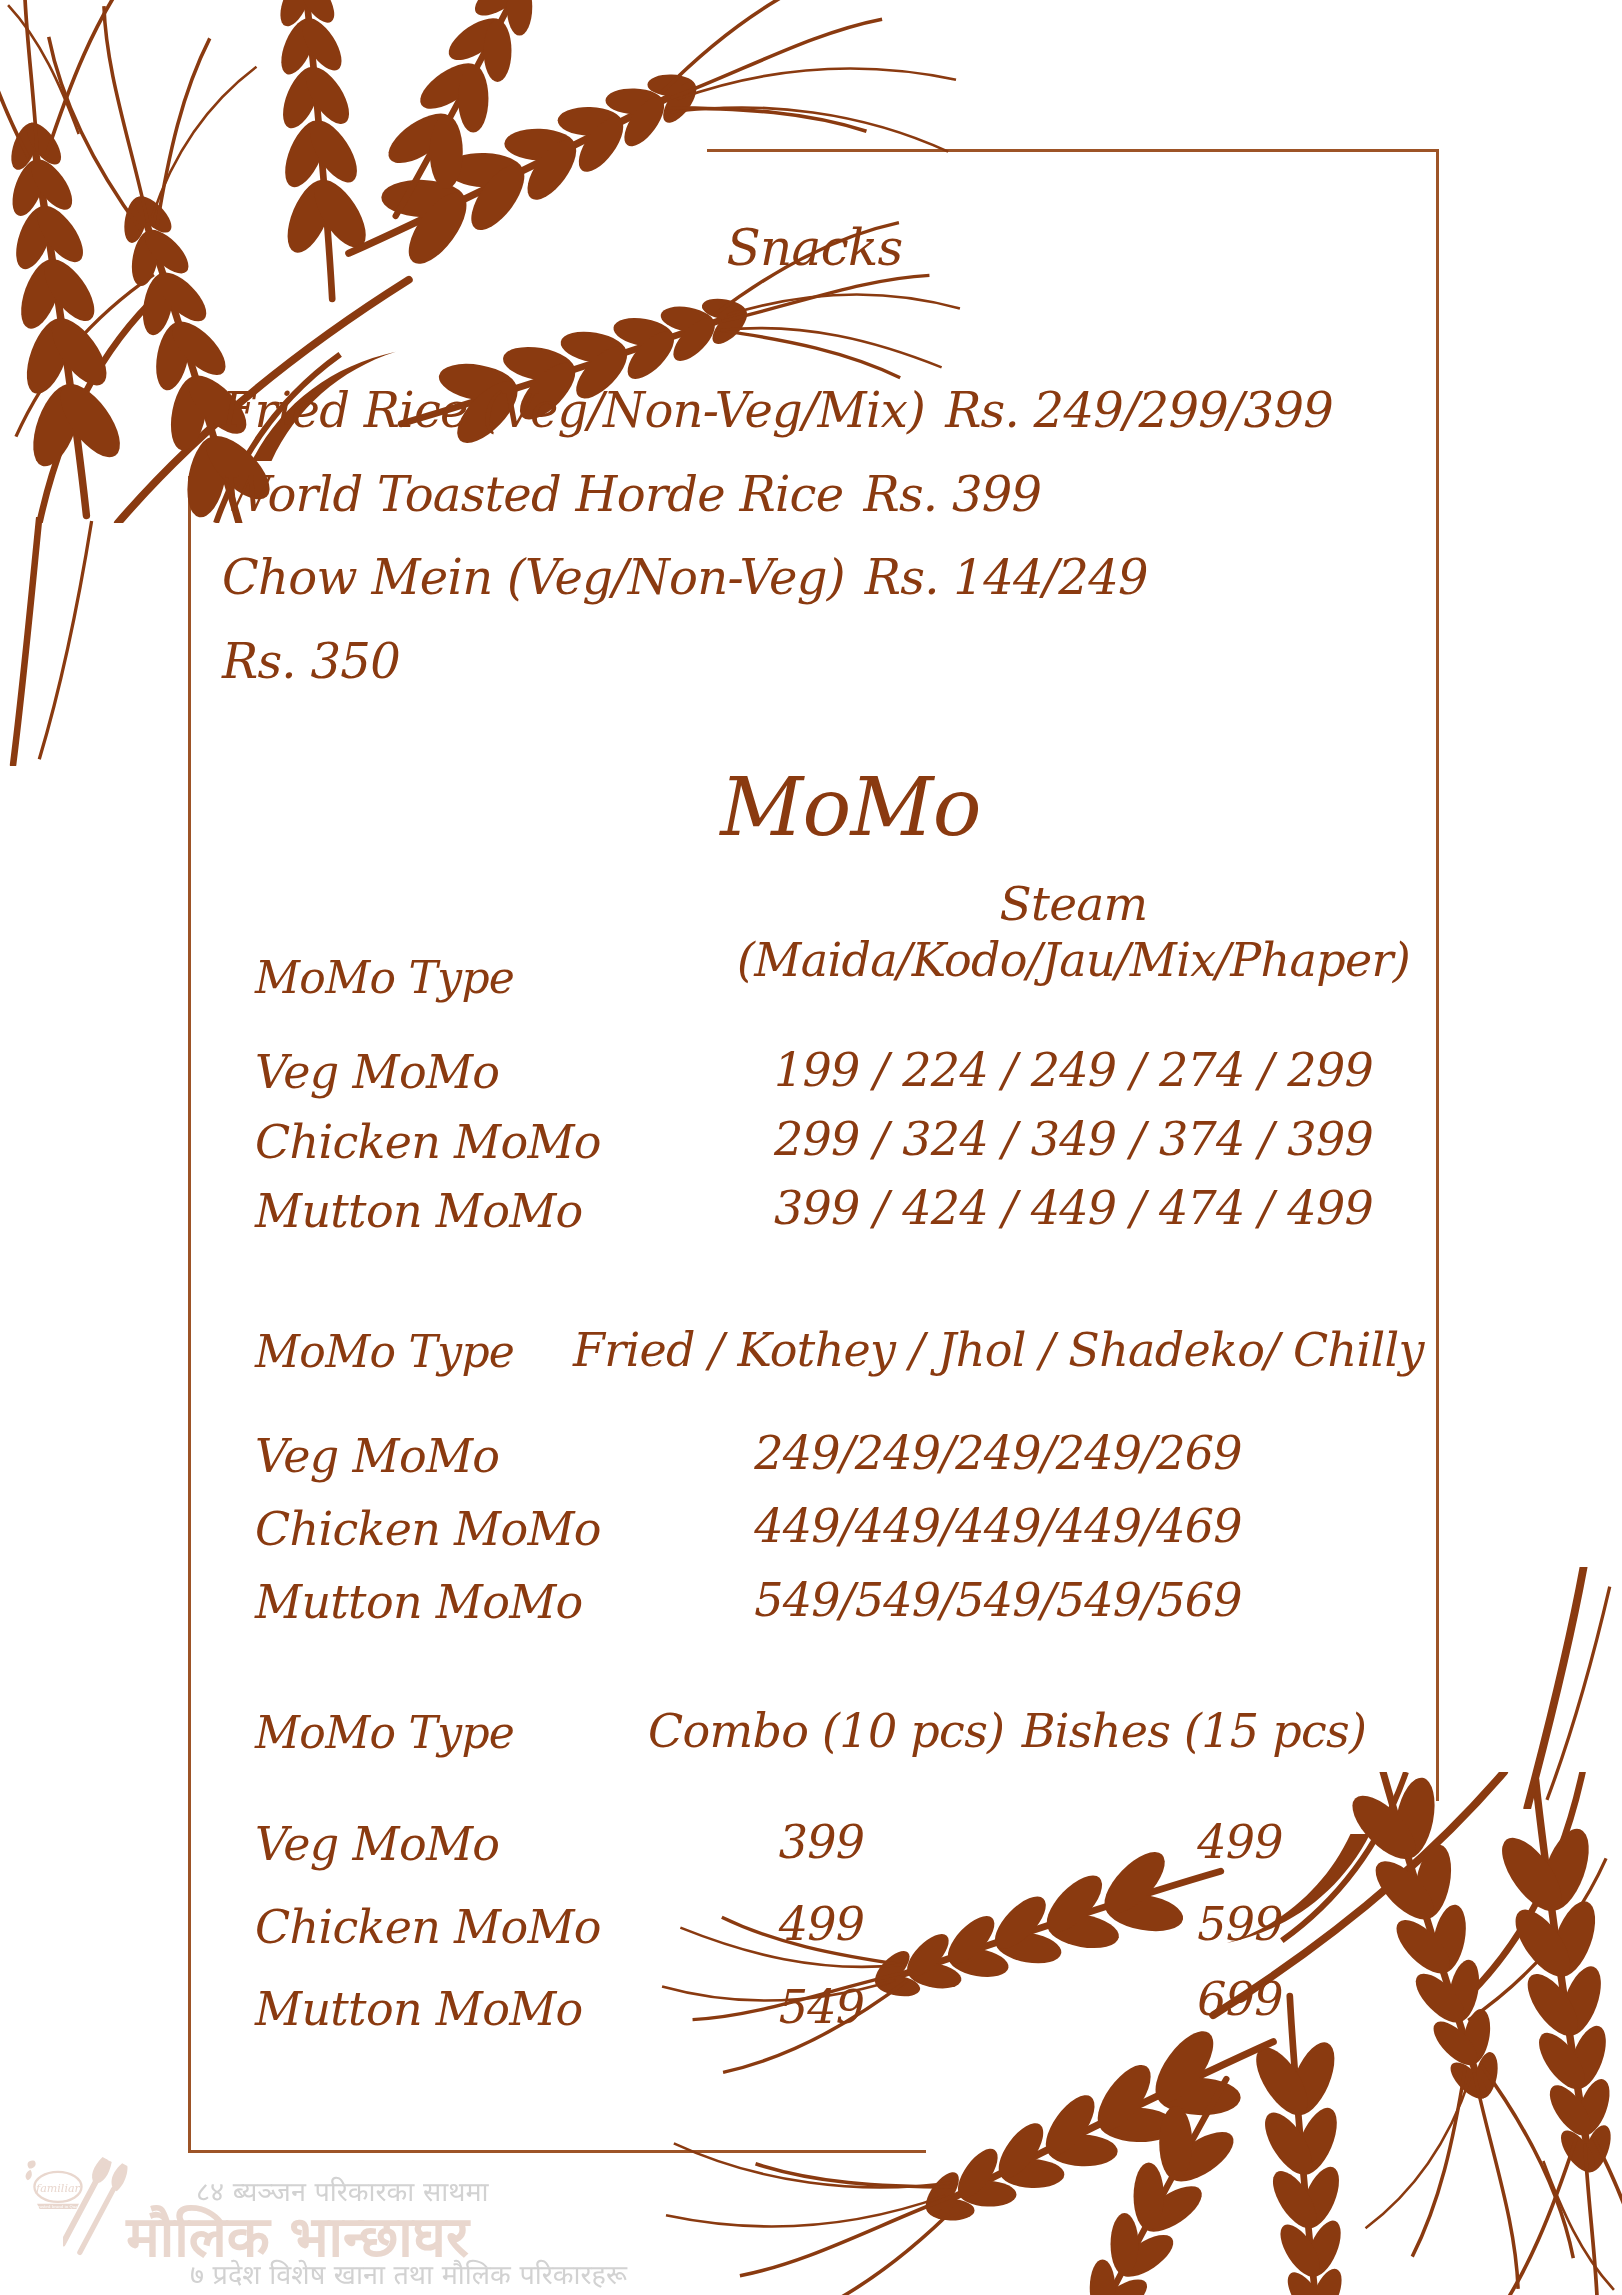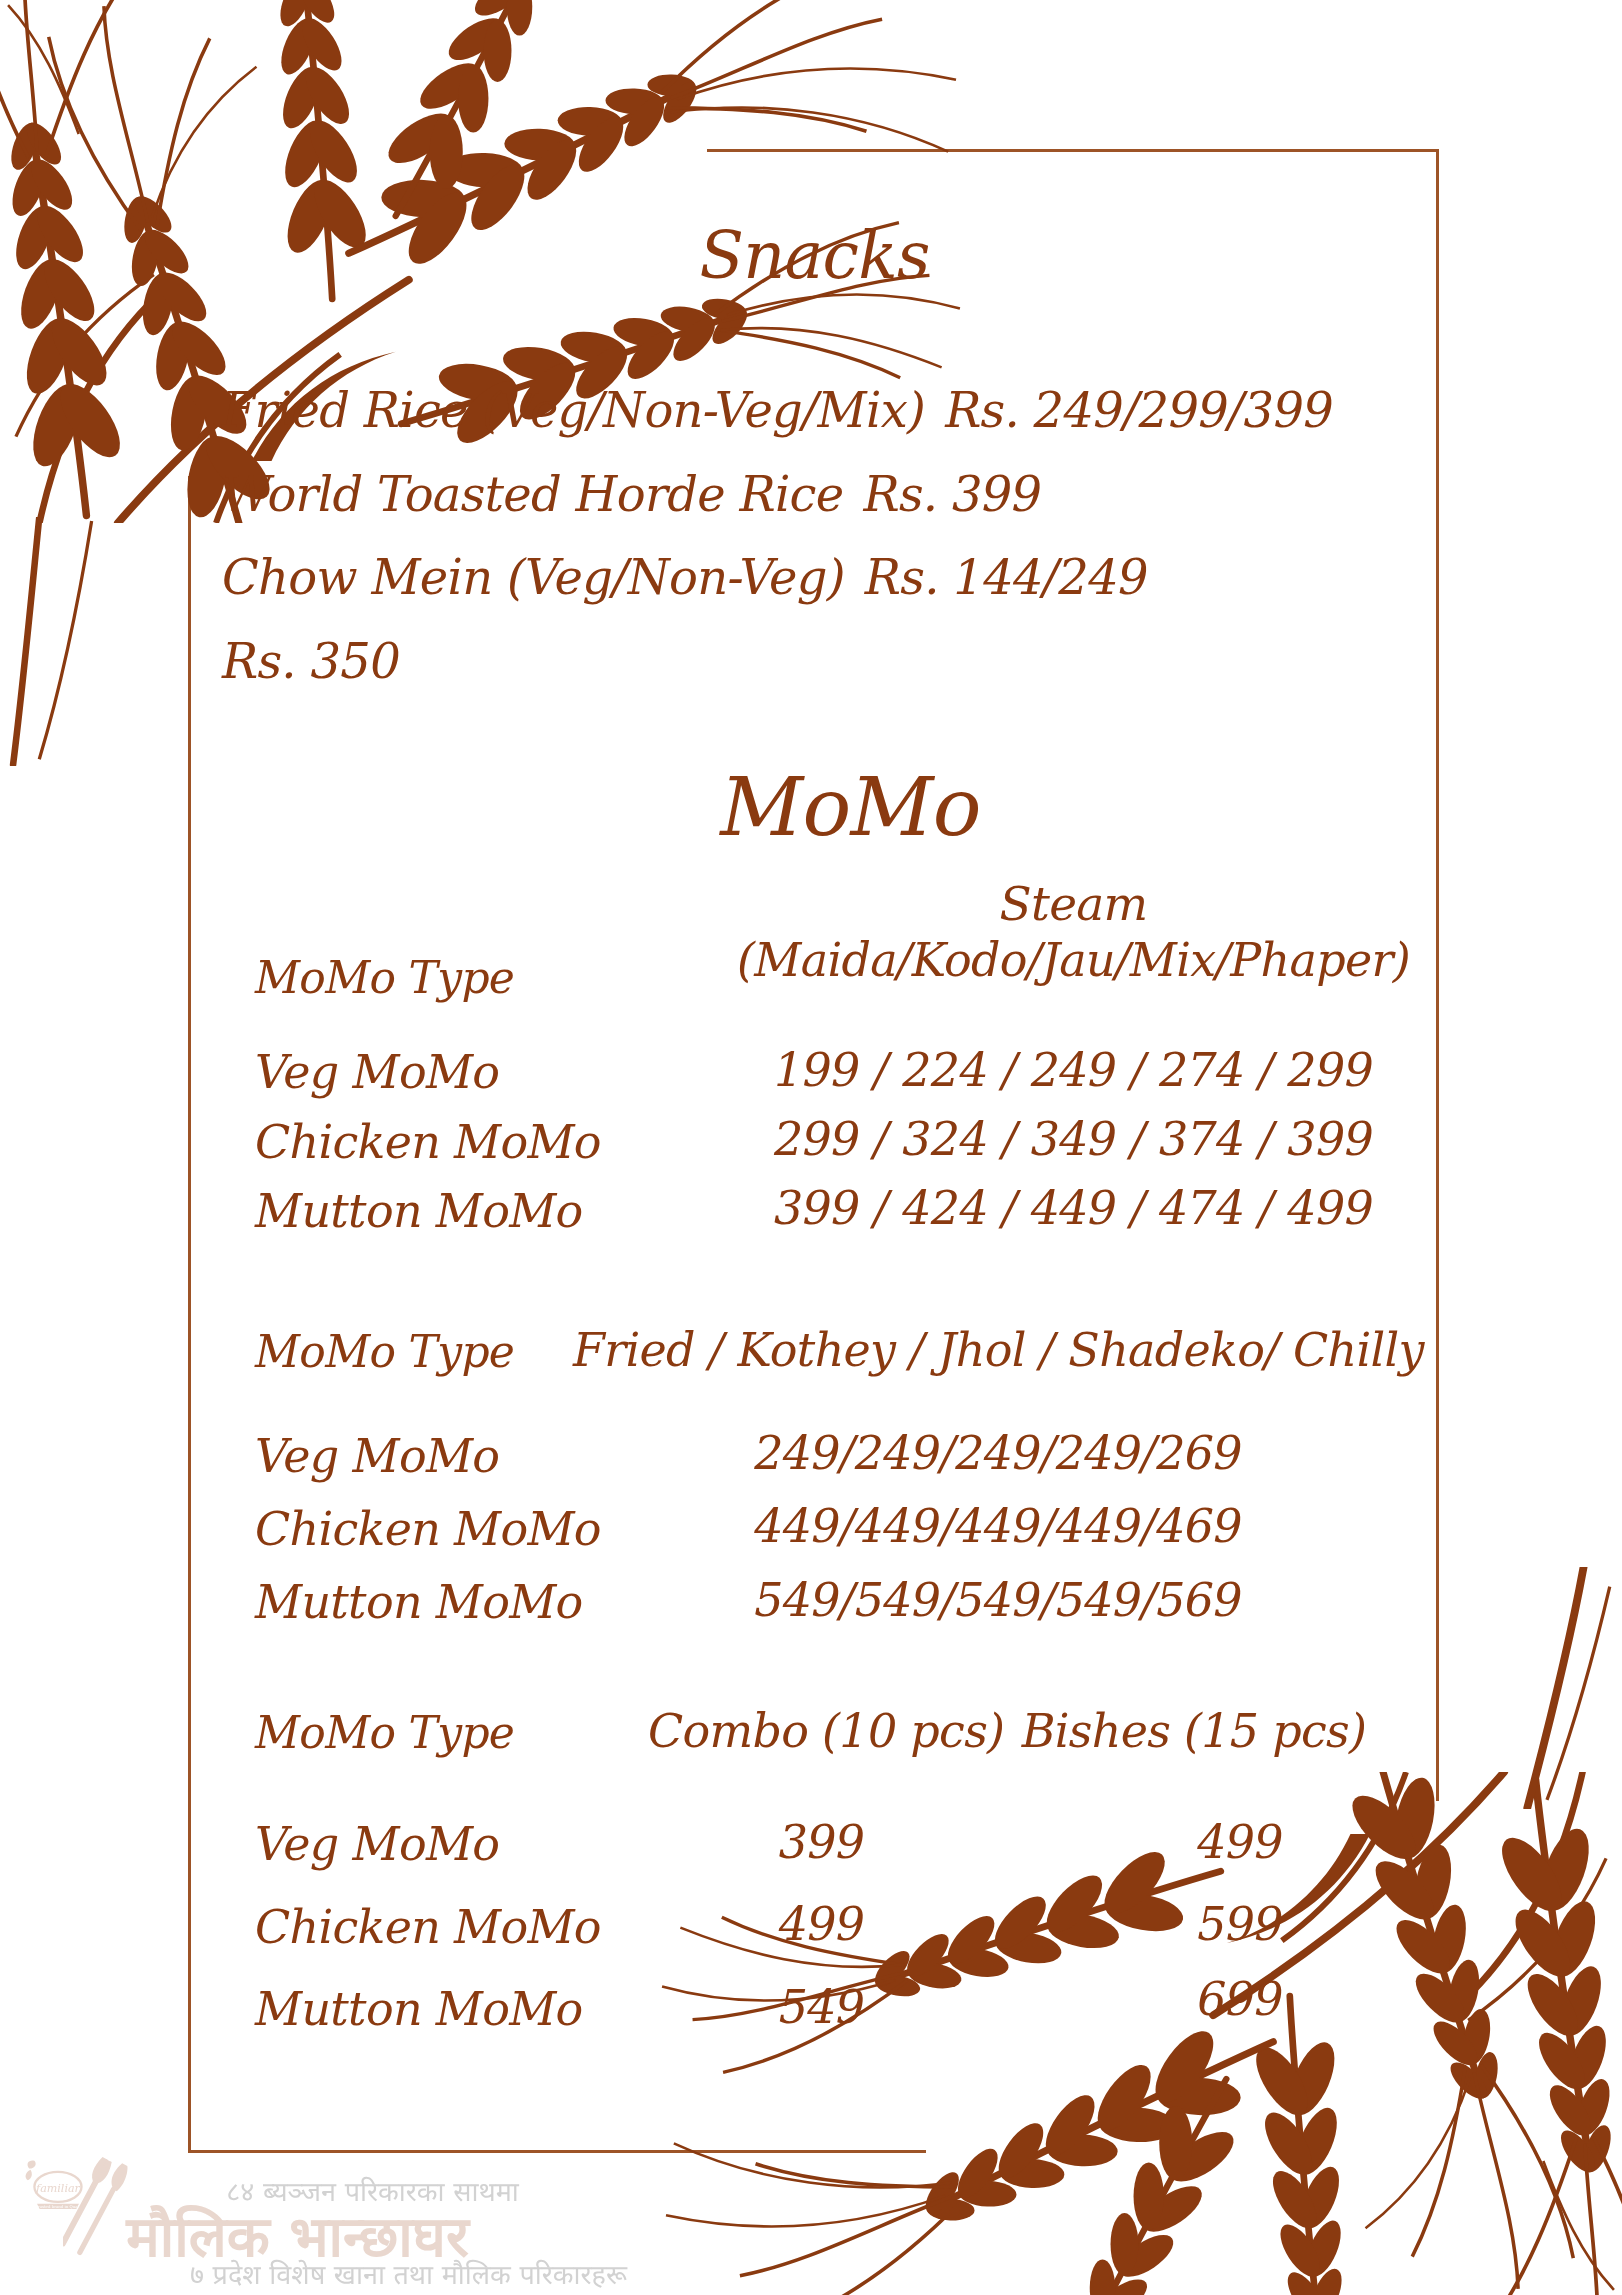--- a/index.html
+++ b/index.html
@@ -19,21 +19,21 @@
   }
   .abs{position:absolute;}
   .menu-font{
     font-style:italic;
     letter-spacing:-0.7px;
     line-height:1.08;
     white-space:nowrap;
   }
   .section-title{
     text-align:center;
-    font-size:65px;
+    font-size:50px;
   }
   .center{text-align:center;}
   .snack-row{
     display:flex;
     justify-content:flex-start;
     align-items:baseline;
     gap:20px;
   }
   .item-name{font-size:48px;}
   .item-price{font-size:48px;}
@@ -185,16 +185,16 @@
   <text x="58" y="76" text-anchor="middle" font-size="6" fill="#ffffff">A trusted brand in Quality</text>
 </svg>
 <svg class="abs" style="left:63px;top:2154px;width:65px;height:108px;color:var(--footer-beige);" viewBox="0 0 100 165">
   <g transform="rotate(28 50 80)" fill="currentColor">
     <rect x="28" y="8" width="9" height="150" rx="4"></rect>
     <path d="M24,8 C 18,28 20,44 32,50 C 44,44 46,28 40,8 L 36,8 L 36,30 L 32,30 L 32,8 Z"></path>
     <rect x="58" y="40" width="8" height="118" rx="4"></rect>
     <path d="M55,2 C 48,20 50,36 62,44 L 68,44 C 74,30 70,10 64,2 Z"></path>
   </g>
 </svg>
-<div class="abs footer-line" style="left:196px;top:2172px;width:353px;text-align:center;">८४ ब्यञ्जन परिकारका साथमा</div>
+<div class="abs footer-line" style="left:196px;top:2172px;width:353px;text-align:left;">८४ ब्यञ्जन परिकारका साथमा</div>
 <div class="abs brand-name" style="left:39px;top:2196px;width:517px;text-align:center;">मौलिक भान्छाघर</div>
 <div class="abs footer-line" style="left:190px;top:2255px;width:373px;text-align:center;">७ प्रदेश विशेष खाना तथा मौलिक परिकारहरू</div>
 
 
 </body></html>

